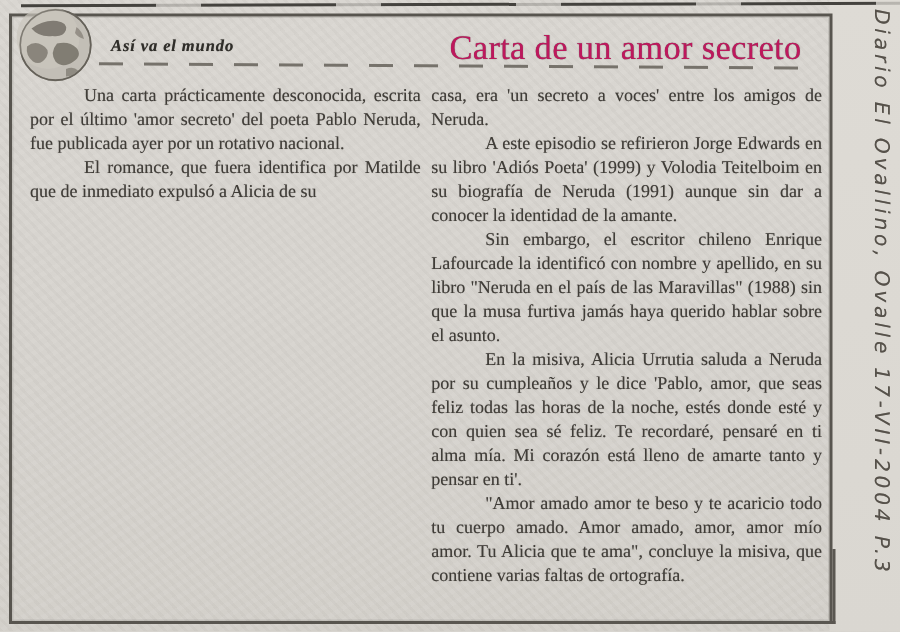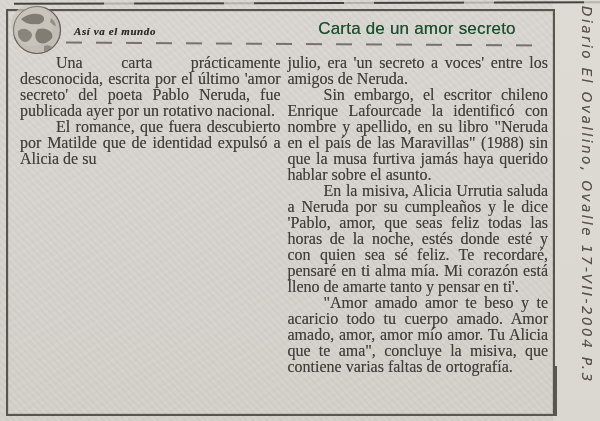--- a/index.html
+++ b/index.html
@@ -41,31 +41,31 @@
     font-size:11px;letter-spacing:.6px;color:#2f2d29;
     text-shadow:0 0 .5px rgba(47,45,41,.7);
   }
   .header-rule{
     position:absolute;left:66px;top:43px;width:480px;height:2px;
     background:repeating-linear-gradient(90deg,#76726b 0 16px, rgba(0,0,0,0) 16px 30px);
     transform:rotate(0.35deg);
   }
   .title{
     position:absolute;left:288px;top:19px;width:258px;text-align:center;
-    font-family:Liberation Sans, sans-serif;font-size:17px;font-weight:normal;
-    letter-spacing:.2px;color:#14532d;
+    font-family:Liberation Serif, serif;font-size:23px;font-weight:normal;
+    letter-spacing:.2px;color:#be185d;
     text-shadow:0 0 .6px rgba(52,50,46,.75);
   }
   .columns{
     position:absolute;left:20px;top:55px;width:528px;height:352px;
     display:flex;gap:7px;
   }
   .col{flex:1 1 0;}
   .para{
-    margin:0;font-size:16px;line-height:16px;color:#403d38;
+    margin:0;font-size:12px;line-height:16px;color:#403d38;
     text-align:justify;text-indent:36px;
     text-shadow:0 0 .5px rgba(64,61,56,.55);
   }
   .para.cont{text-indent:0;}
   .margin-note{
     position:absolute;right:5px;top:6px;height:410px;
     writing-mode:vertical-rl;
     font-family:"DejaVu Sans",sans-serif;font-style:italic;
     font-size:13.5px;letter-spacing:2.5px;color:#56514a;
     white-space:nowrap;
@@ -95,23 +95,24 @@
   </svg>
 </div>
 
 <div class="section-label">Así va el mundo</div>
 <div class="header-rule"></div>
 <div class="title">Carta de un amor secreto</div>
 
 <div class="columns">
   <div class="col">
     <p class="para">Una carta prácticamente desconocida, escrita por el último 'amor secreto' del poeta Pablo Neruda, fue publicada ayer por un rotativo nacional.</p>
-    <p class="para">El romance, que fuera descubierto por Matilde que de identidad expulsó a Alicia de su</p>
+    <p class="para">El romance, que fuera identifica por Matilde que de inmediato expulsó a Alicia de su</p>
   </div>
   <div class="col">
-    <p class="para cont">julio, era 'un secreto a voces' entre los amigos de Neruda.</p>
+    <p class="para cont">casa, era 'un secreto a voces' entre los amigos de Neruda.</p>
+    <p class="para">A este episodio se refirieron Jorge Edwards en su libro 'Adiós Poeta' (1999) y Volodia Teitelboim en su biografía de Neruda (1991) aunque sin dar a conocer la identidad de la amante.</p>
     <p class="para">Sin embargo, el escritor chileno Enrique Lafourcade la identificó con nombre y apellido, en su libro "Neruda en el país de las Maravillas" (1988) sin que la musa furtiva jamás haya querido hablar sobre el asunto.</p>
     <p class="para">En la misiva, Alicia Urrutia saluda a Neruda por su cumpleaños y le dice 'Pablo, amor, que seas feliz todas las horas de la noche, estés donde esté y con quien sea sé feliz. Te recordaré, pensaré en ti alma mía. Mi corazón está lleno de amarte tanto y pensar en ti'.</p>
     <p class="para">"Amor amado amor te beso y te acaricio todo tu cuerpo amado. Amor amado, amor, amor mío amor. Tu Alicia que te ama", concluye la misiva, que contiene varias faltas de ortografía.</p>
   </div>
 </div>
 
 <div class="margin-note">Diario El Ovallino, Ovalle  17-VII-2004  P.3</div>
 
 </body></html>

